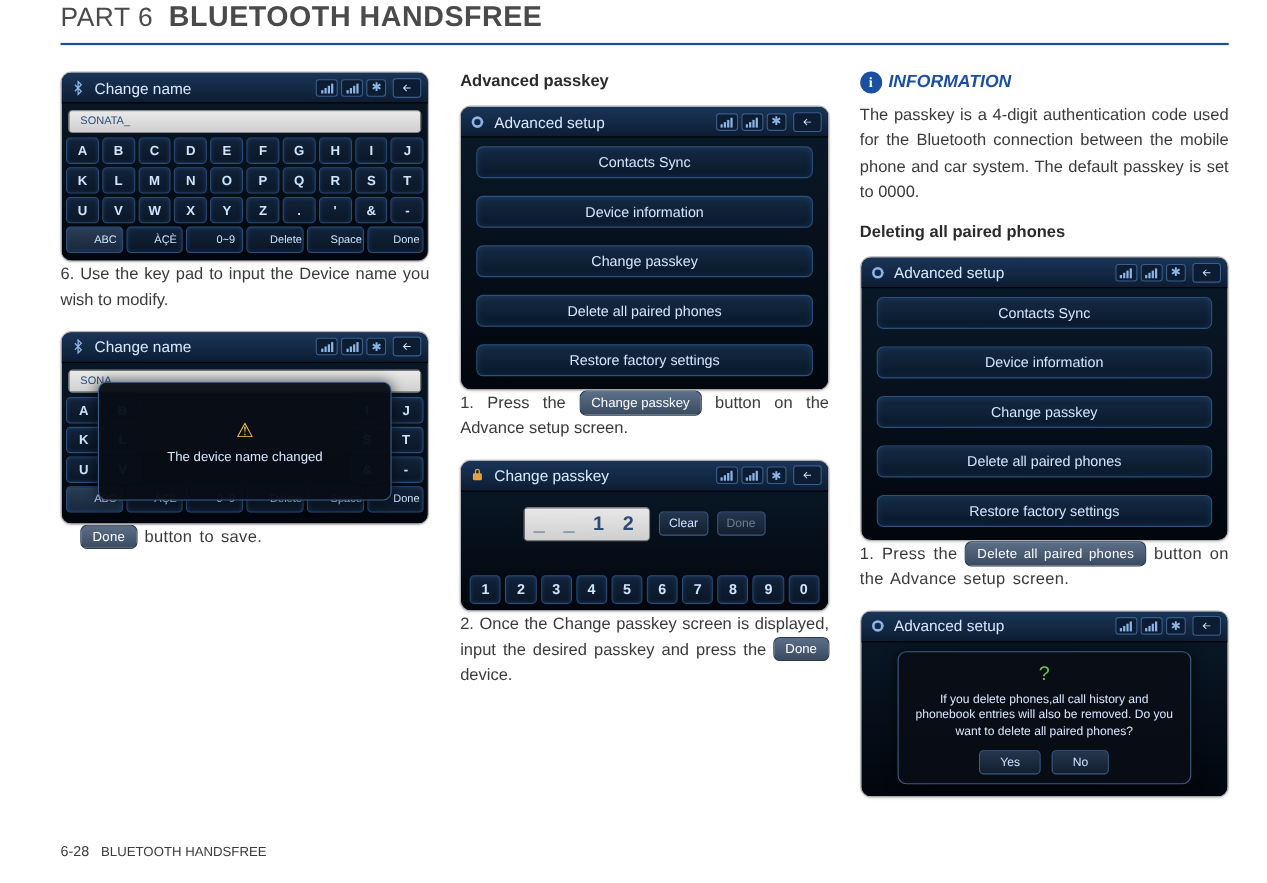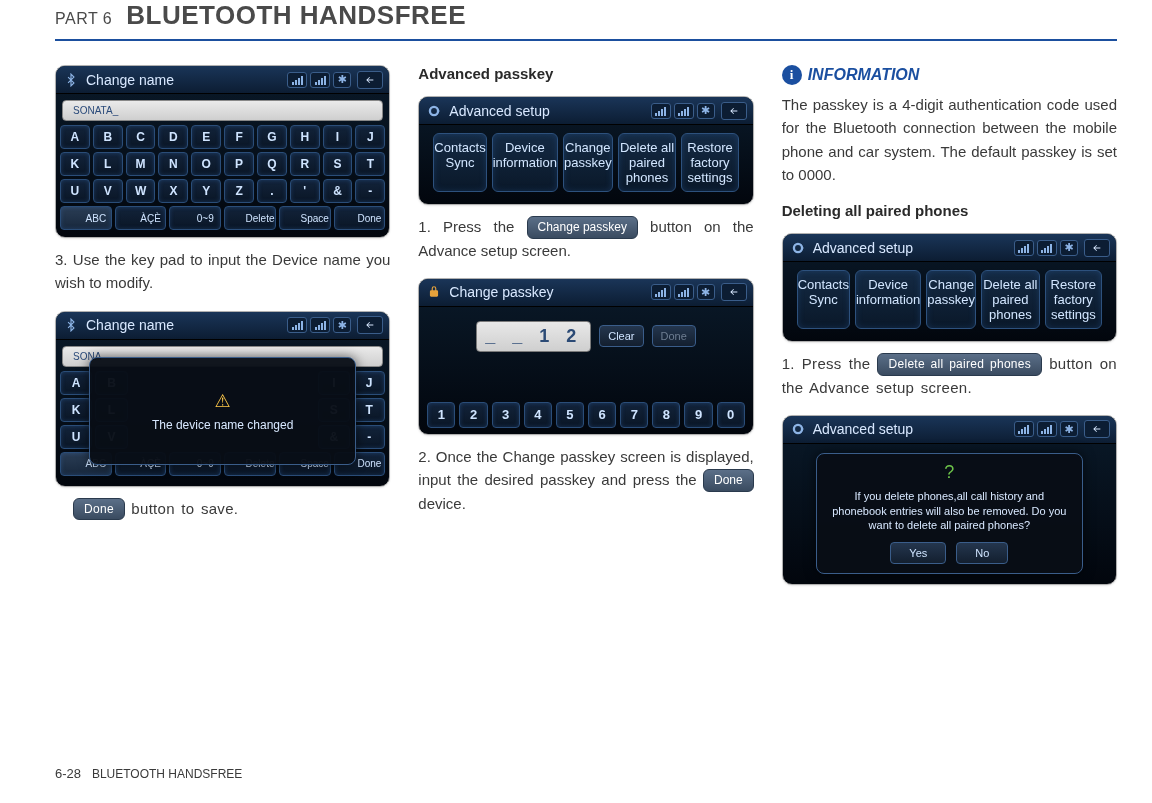--- a/index.html
+++ b/index.html
@@ -16,21 +16,21 @@
     padding: 0 35px 0 55px;
   }
   .header {
     display: flex;
     align-items: baseline;
     gap: 14px;
     padding-top: 0;
     color: #4a4a4a;
   }
   .part-label {
-    font-size: 16px;
+    font-size: 24px;
     font-weight: 400;
     letter-spacing: 0.5px;
   }
   .part-title {
     font-size: 26px;
     font-weight: 700;
     letter-spacing: 0.5px;
     flex: 1;
   }
   .divider {
@@ -46,21 +46,20 @@
   .col {
     flex: 1;
     min-width: 0;
   }
   .shot {
     width: 100%;
     border: 1px solid #b0b0b0;
     border-radius: 10px;
     overflow: hidden;
     background: linear-gradient(#0a1a2a, #02060d);
-    margin-bottom: 10px;
     box-shadow: 0 1px 2px rgba(0,0,0,0.1);
   }
   .shot-header {
     display: flex;
     align-items: center;
     background: linear-gradient(#1a3558, #0c1d33);
     color: #d8e8ff;
     font-size: 14px;
     font-weight: 500;
     padding: 4px 6px;
@@ -116,34 +115,34 @@
     color:#cfe4ff; font-size:12px; font-weight:600;
     height:24px; display:flex; align-items:center; justify-content:center;
     box-shadow: 0 0 4px rgba(60,120,200,0.3) inset;
   }
   .kb-key.wide { flex: 1.6; font-size:10px; font-weight:500;padding-left:20px; }
   .kb-key.abc { background:linear-gradient(#2a3d55,#18283d); font-size:10px }
 
   
   .menu {
     padding: 8px 14px 12px 14px;
-    display:flex; gap:5px;
+    display:flex; flex-direction:column; gap:16px;
   }
   .menu-item {
     background:linear-gradient(#142a44,#0a1829);
     border:1px solid #2d517d; border-radius:6px;
     color:#d2e6ff; font-size:13px; text-align:center;
     padding:6px 0;
     box-shadow: 0 0 6px rgba(50,110,190,0.25) inset;
   }
 
   
   .passkey-body {
     padding: 14px 8px 6px 8px;
-    display:flex; flex-direction:column; align-items:center; gap:22px;
+    display:flex; flex-direction:column; align-items:center; gap:3px;
   }
   .passkey-row { display:flex; gap:8px; align-items:center; }
   .passkey-digits {
     background:linear-gradient(#e8e8e8,#cfcfcf);
     border:1px solid #7a7a7a; border-radius:4px;
     padding:4px 8px; color:#2b4a75; font-size:18px; font-weight:600;
     letter-spacing:6px;
   }
   .pkbtn {
     background:linear-gradient(#24364e,#131f2f); border:1px solid #3a5d8a;
@@ -298,21 +297,21 @@
             <div class="kb-key abc wide">ABC</div>
             <div class="kb-key wide">ÀÇÈ</div>
             <div class="kb-key wide">0~9</div>
             <div class="kb-key wide">Delete</div>
             <div class="kb-key wide">Space</div>
             <div class="kb-key wide">Done</div>
           </div>
         </div>
       </div>
 
-      <p class="body-text justify">3. Use the key pad to input the Device name you wish to modify.</p>
+      <p class="body-text justify">6. Use the key pad to input the Device name you wish to modify.</p>
 
       <div class="shot with-overlay" style="height:176px;">
         <div class="shot-header">
           <span class="hicon">
             <svg width="14" height="14" viewBox="0 0 24 24" fill="none" stroke="#8db4e6" stroke-width="2">
                 <path d="M7 7l10 10-5 5V2l5 5L7 17"></path>
               </svg>
           </span>
           <span>Change name</span>
           <div class="sig">

